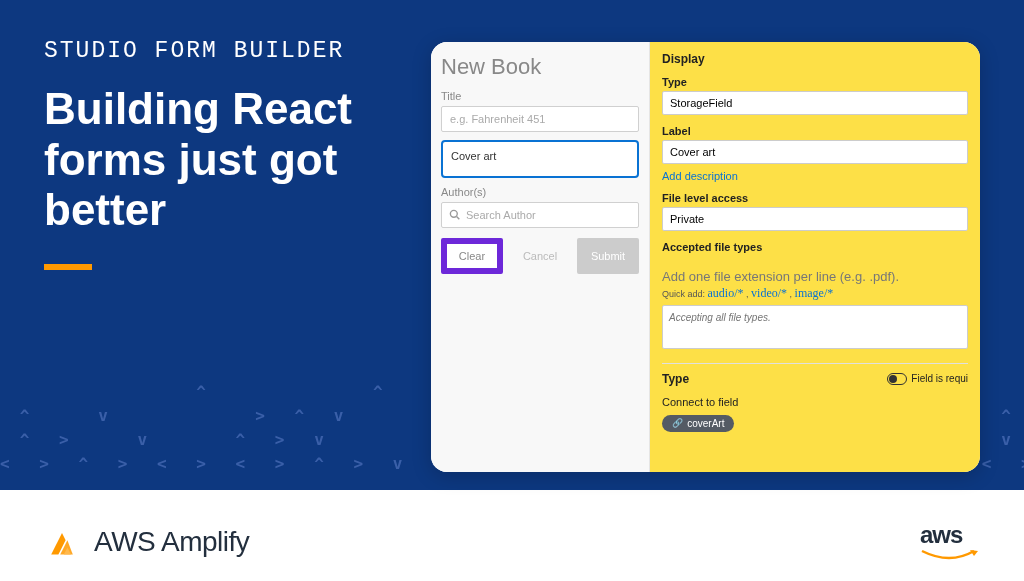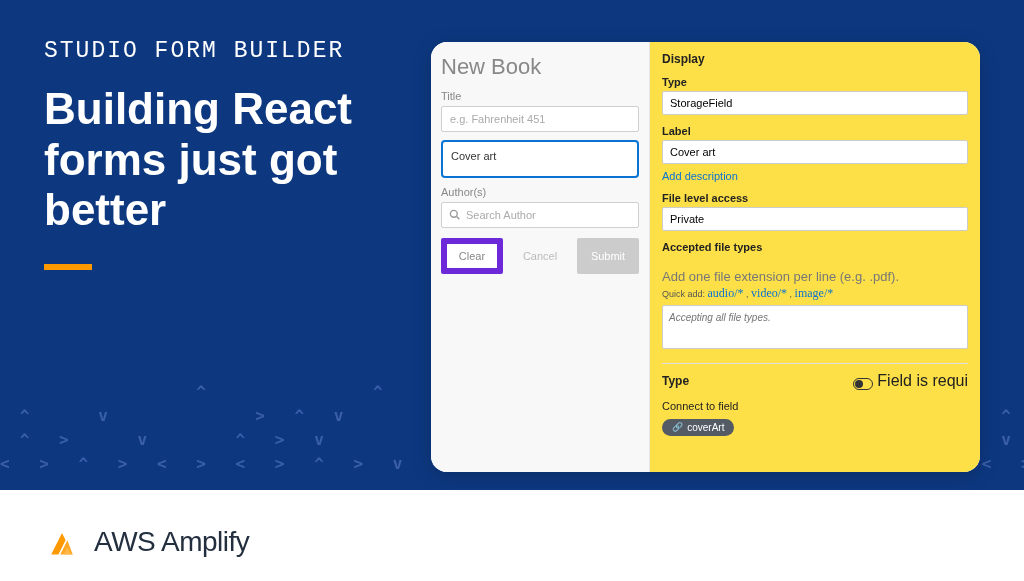--- a/index.html
+++ b/index.html
@@ -36,21 +36,21 @@
     .config-input { width: 100%; border: 1px solid #ccc; padding: 5px 7px; font-size: 11px; border-radius: 2px; }
     .link { color: #0972d3; font-size: 11px; cursor: pointer; }
     .hint { font-size: 13px; color: #777; margin-top: 16px; line-height: 1.3; }
     .quick-add { font-size: 9px; color: #555; }
     .quick-add .link { font-size: 12px; font-family: Liberation Serif, serif; }
     .textarea-box { width: 100%; border: 1px solid #ccc; padding: 6px; font-size: 10px; font-style: italic; color: #999; height: 44px; border-radius: 2px; margin-top: 4px; resize: none; }
     .adv-settings { font-size: 11px; font-weight: 600; margin-top: 14px; cursor: pointer; }
     .adv-settings::before { content: "▸ "; font-size: 10px; }
     .divider { border-top: 1px solid #e0e0e0; margin: 12px 0 8px; }
     .data-row { display: flex; justify-content: space-between; align-items: center; }
-    .toggle { display: flex; align-items: flex-end; gap: 4px; font-size: 16px; }
+    .toggle { display: flex; align-items: flex-start; gap: 4px; font-size: 10px; }
     .toggle-switch { width: 20px; height: 12px; border: 1px solid #333; border-radius: 6px; position: relative; display: inline-block; }
     .toggle-switch::after { content: ''; width: 8px; height: 8px; border-radius: 50%; background: #333; position: absolute; left: 1px; top: 1px; }
     .pill { display: inline-flex; align-items: center; gap: 4px; background: #545b64; color: #fff; padding: 3px 10px; border-radius: 10px; font-size: 10px; font-family: monospace; margin-top: 4px; }
     .pill-icon { font-size: 9px; }
     .footer { height: 103px; background: #fff; display: flex; align-items: center; justify-content: space-between; padding: 0 44px; }
     .amplify-brand { display: flex; align-items: center; gap: 14px; }
     .amplify-logo { width: 36px; height: 36px; }
     .amplify-text { font-size: 28px; font-weight: 400; color: #232f3e; letter-spacing: -0.5px; }
     .aws-logo { width: 60px; }
     .aws-text { font-size: 24px; font-weight: 700; color: #232f3e; letter-spacing: -1px; }
@@ -133,13 +133,20 @@
 
 <div class="footer">
   <div class="amplify-brand">
     <svg class="amplify-logo" viewBox="0 0 40 40">
       <path d="M8 34 L20 10 L24 18 L16 34 Z" fill="#ff9900"></path>
       <path d="M18 34 L26 18 L32 34 Z" fill="#ff9900" opacity="0.85"></path>
       <path d="M22 34 L30 34 L26 26 Z" fill="#ffb84d"></path>
     </svg>
     <span class="amplify-text">AWS Amplify</span>
   </div>
+  <div class="aws-logo">
+    <div class="aws-text">aws</div>
+    <svg class="aws-smile" width="60" height="14" viewBox="0 0 60 14">
+      <path d="M2 2 Q30 16 54 2" stroke="#ff9900" stroke-width="2.5" fill="none"></path>
+      <path d="M50 1 L58 2 L54 7 Z" fill="#ff9900"></path>
+    </svg>
+  </div>
 </div>
 
 </body></html>

